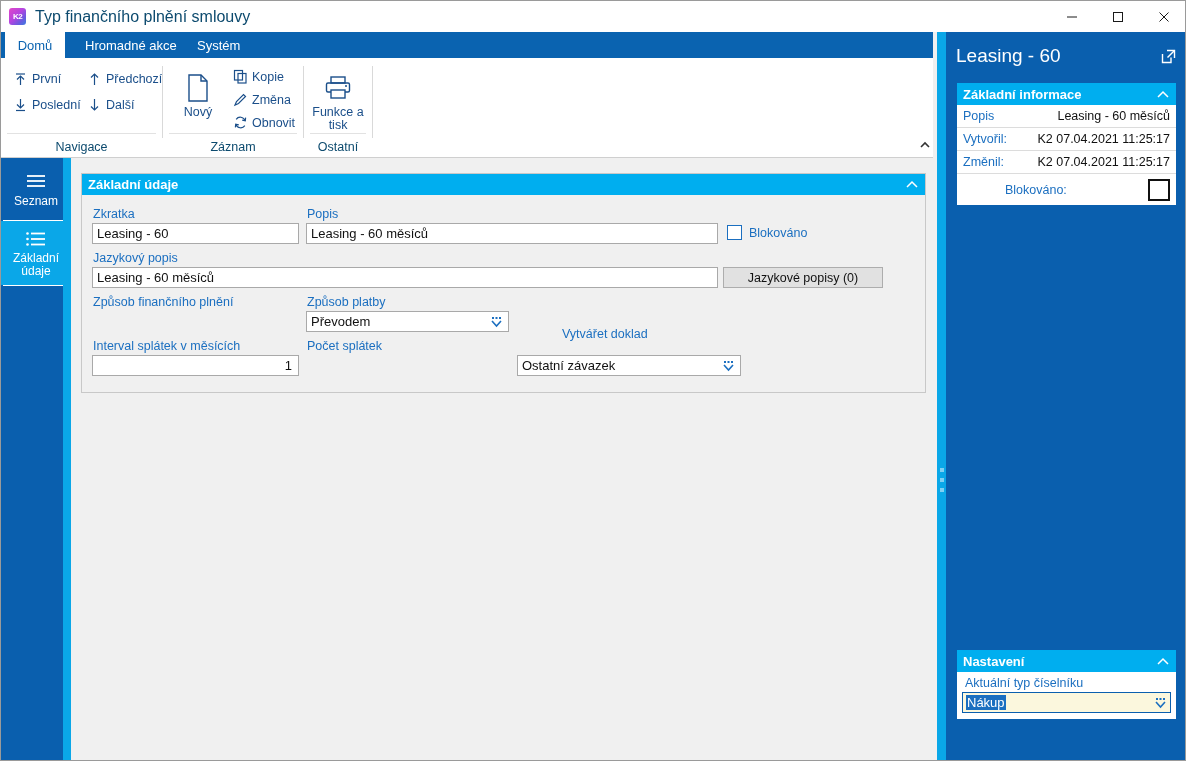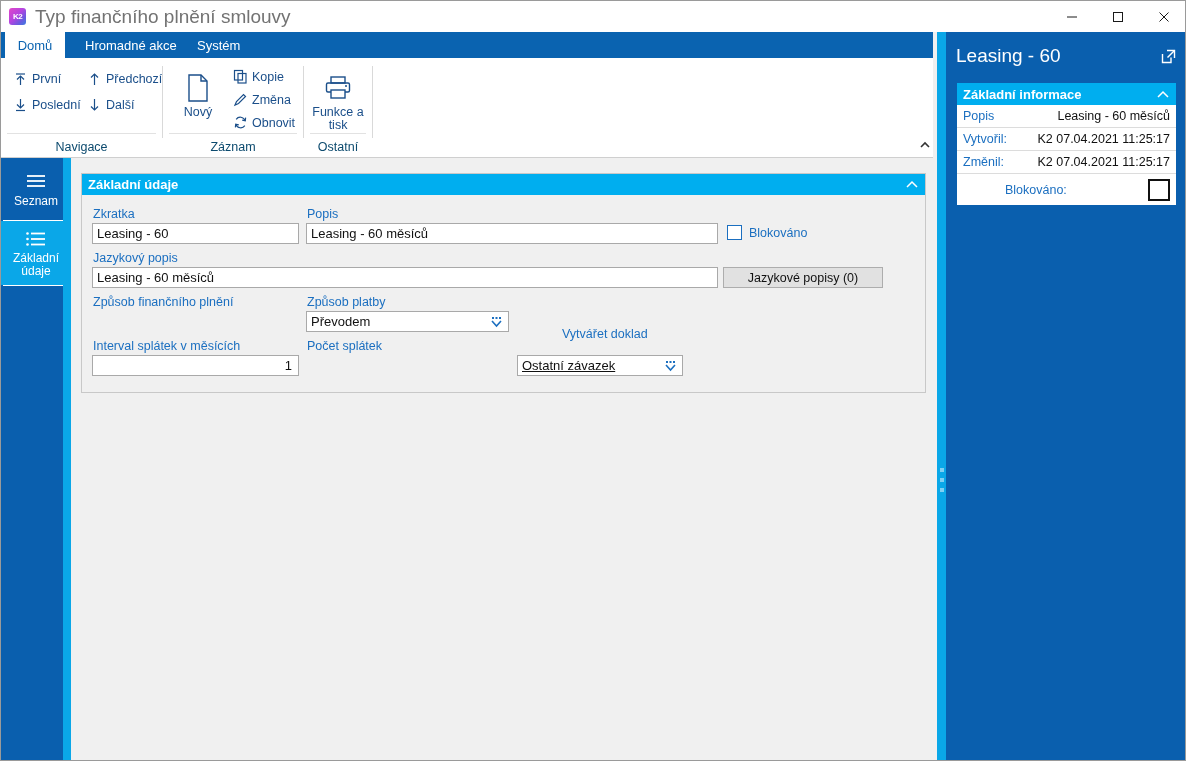--- a/index.html
+++ b/index.html
@@ -31,21 +31,21 @@
     position: relative; flex: none;
   }
   .app-icon::after {
     content: "K2";
     position: absolute; left: 0; top: 0; right: 0; bottom: 0;
     display: flex; align-items: center; justify-content: center;
     font-size: 8px; font-weight: bold; color: #ffffff;
     letter-spacing: -0.5px;
   }
   .title-text {
-    font-size: 19px; color: #737373; white-space: nowrap;
+    font-size: 16px; color: #0c4a6e; white-space: nowrap;
   }
   .winbtns { margin-left: auto; display: flex; height: 31px; }
   .winbtn {
     width: 46px; height: 31px;
     display: flex; align-items: center; justify-content: center;
     color: #1a1a1a;
   }
   .winbtn svg { display: block; }
 
   
@@ -437,21 +437,21 @@
             </svg>
           </span>
         </div>
 
         <div class="fl" style="left:11px;top:144px;">Interval splátek v měsících</div>
         <div class="fi num" style="left:10px;top:160px;width:207px;">1</div>
 
         <div class="fl" style="left:225px;top:144px;">Počet splátek</div>
 
         <div class="fl" style="left:436px;top:132px;margin-left:44px;">Vytvářet doklad</div>
-        <div class="fi" style="left:435px;top:160px;width:166px;text-decoration:underline;">
+        <div class="fi" style="left:435px;top:160px;width:224px;">
           <span>Ostatní závazek</span>
           <span class="ddbtn">
             <svg width="13" height="14" viewBox="0 0 13 14">
               <rect x="2" y="2" width="2" height="2" fill="#1b6fc0"></rect>
                 <rect x="5.5" y="2" width="2" height="2" fill="#1b6fc0"></rect>
                 <rect x="9" y="2" width="2" height="2" fill="#1b6fc0"></rect>
               <polyline points="2,6 6.5,11 11,6" fill="none" stroke="#1b6fc0" stroke-width="1.6"></polyline>
             </svg>
           </span>
         </div>
@@ -502,15 +502,37 @@
       <div class="rp-row">
         <span class="rp-k">Změnil:</span>
         <span class="rp-v">K2 07.04.2021 11:25:17</span>
       </div>
       <div class="rp-row tall">
         <span class="rp-k">Blokováno:</span>
         <span class="rp-bigbox"></span>
       </div>
     </div>
 
+    <div class="rp-card" style="top:617px;">
+      <div class="rp-card-head">
+        <span>Nastavení</span>
+        <span class="chev">
+          <svg width="14" height="9" viewBox="0 0 14 9">
+              <polyline points="2,7 7,2 12,7" fill="none" stroke="#ffffff" stroke-width="1.5"></polyline>
+            </svg>
+        </span>
+      </div>
+      <div class="rp-field-label">Aktuální typ číselníku</div>
+      <div class="rp-field">
+        <span class="sel">Nákup</span>
+        <span class="ddbtn">
+          <svg width="13" height="14" viewBox="0 0 13 14">
+            <rect x="2" y="2" width="2" height="2" fill="#1b6fc0"></rect>
+              <rect x="5.5" y="2" width="2" height="2" fill="#1b6fc0"></rect>
+              <rect x="9" y="2" width="2" height="2" fill="#1b6fc0"></rect>
+            <polyline points="2,6 6.5,11 11,6" fill="none" stroke="#1b6fc0" stroke-width="1.6"></polyline>
+          </svg>
+        </span>
+      </div>
+    </div>
 
   </div>
 </div>
 
 </body></html>

